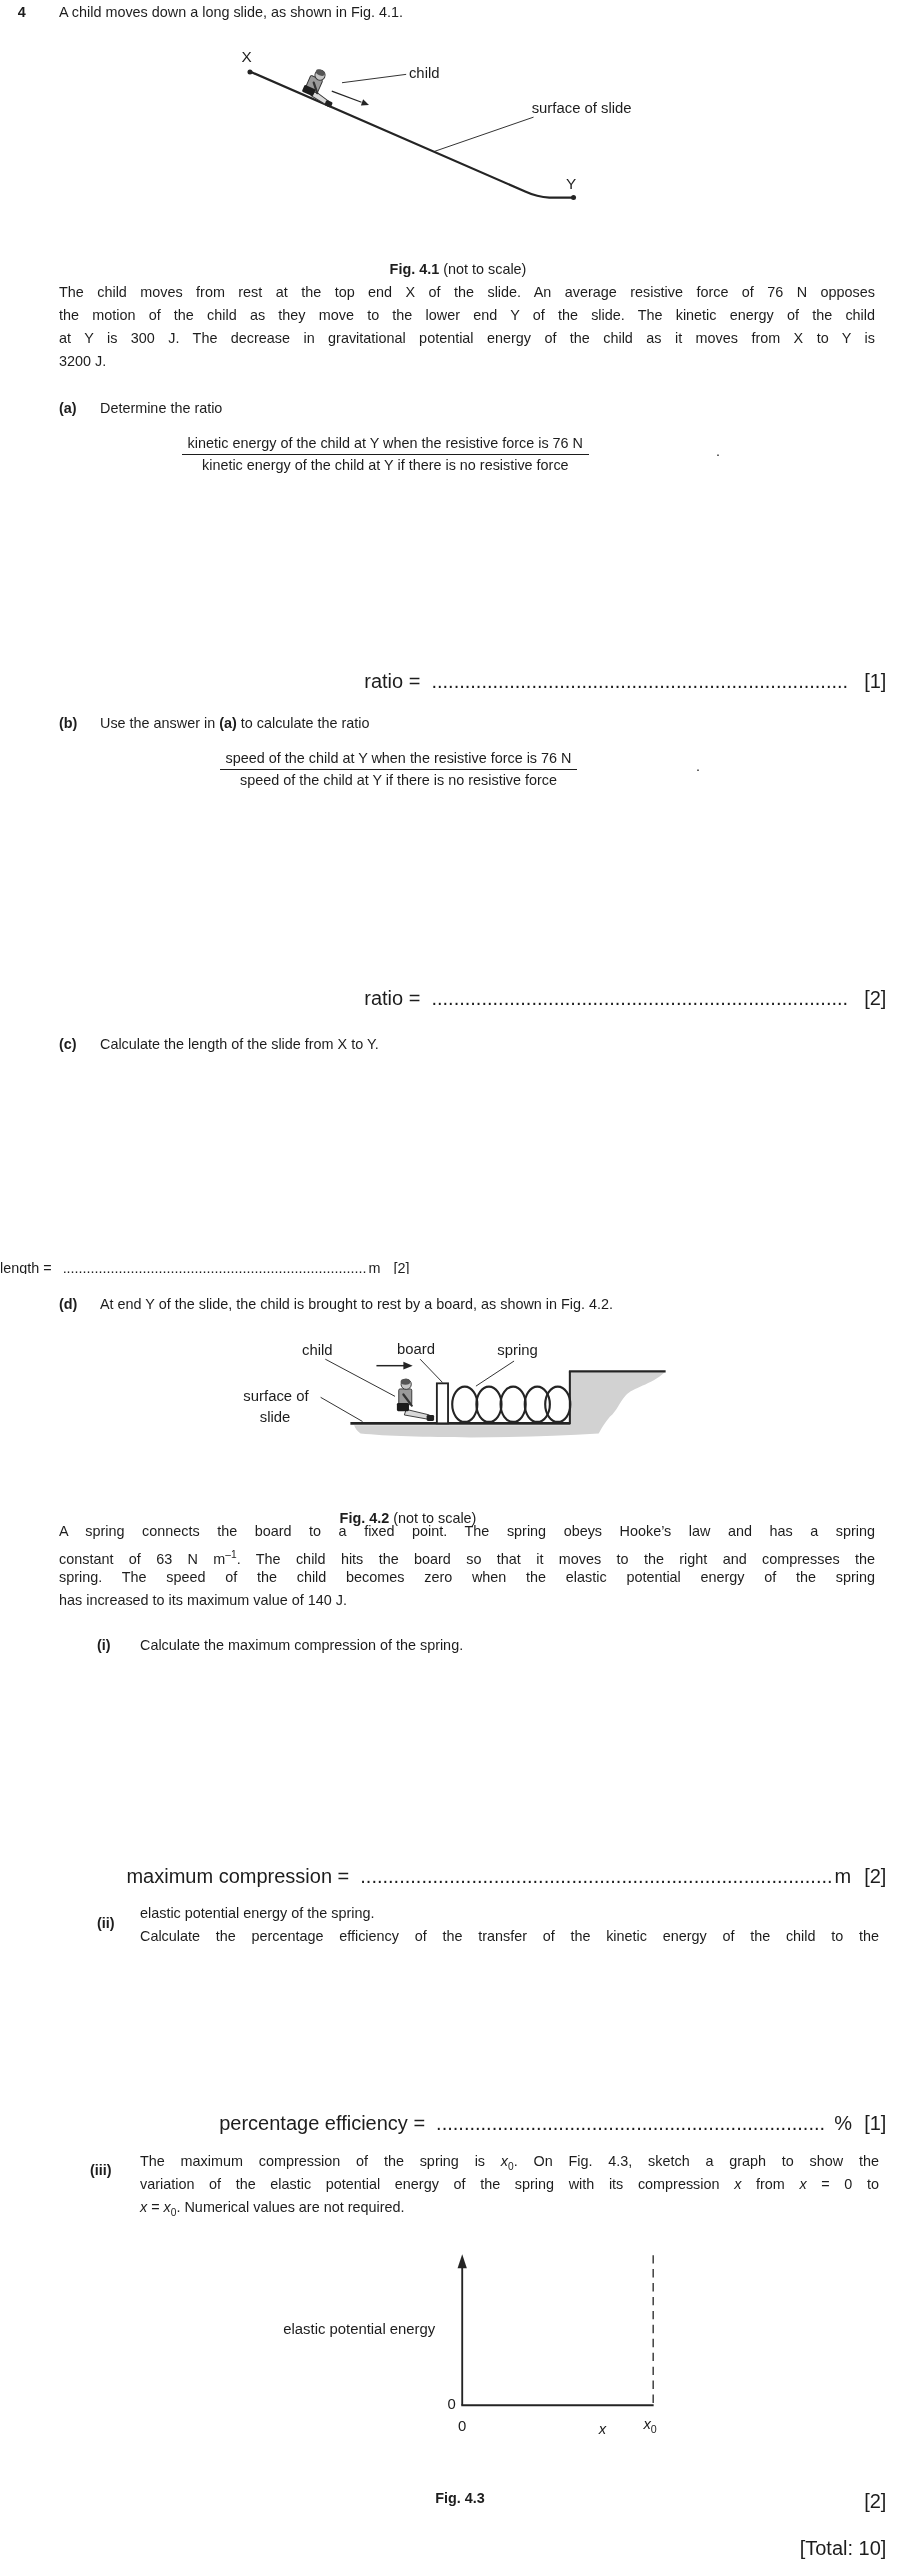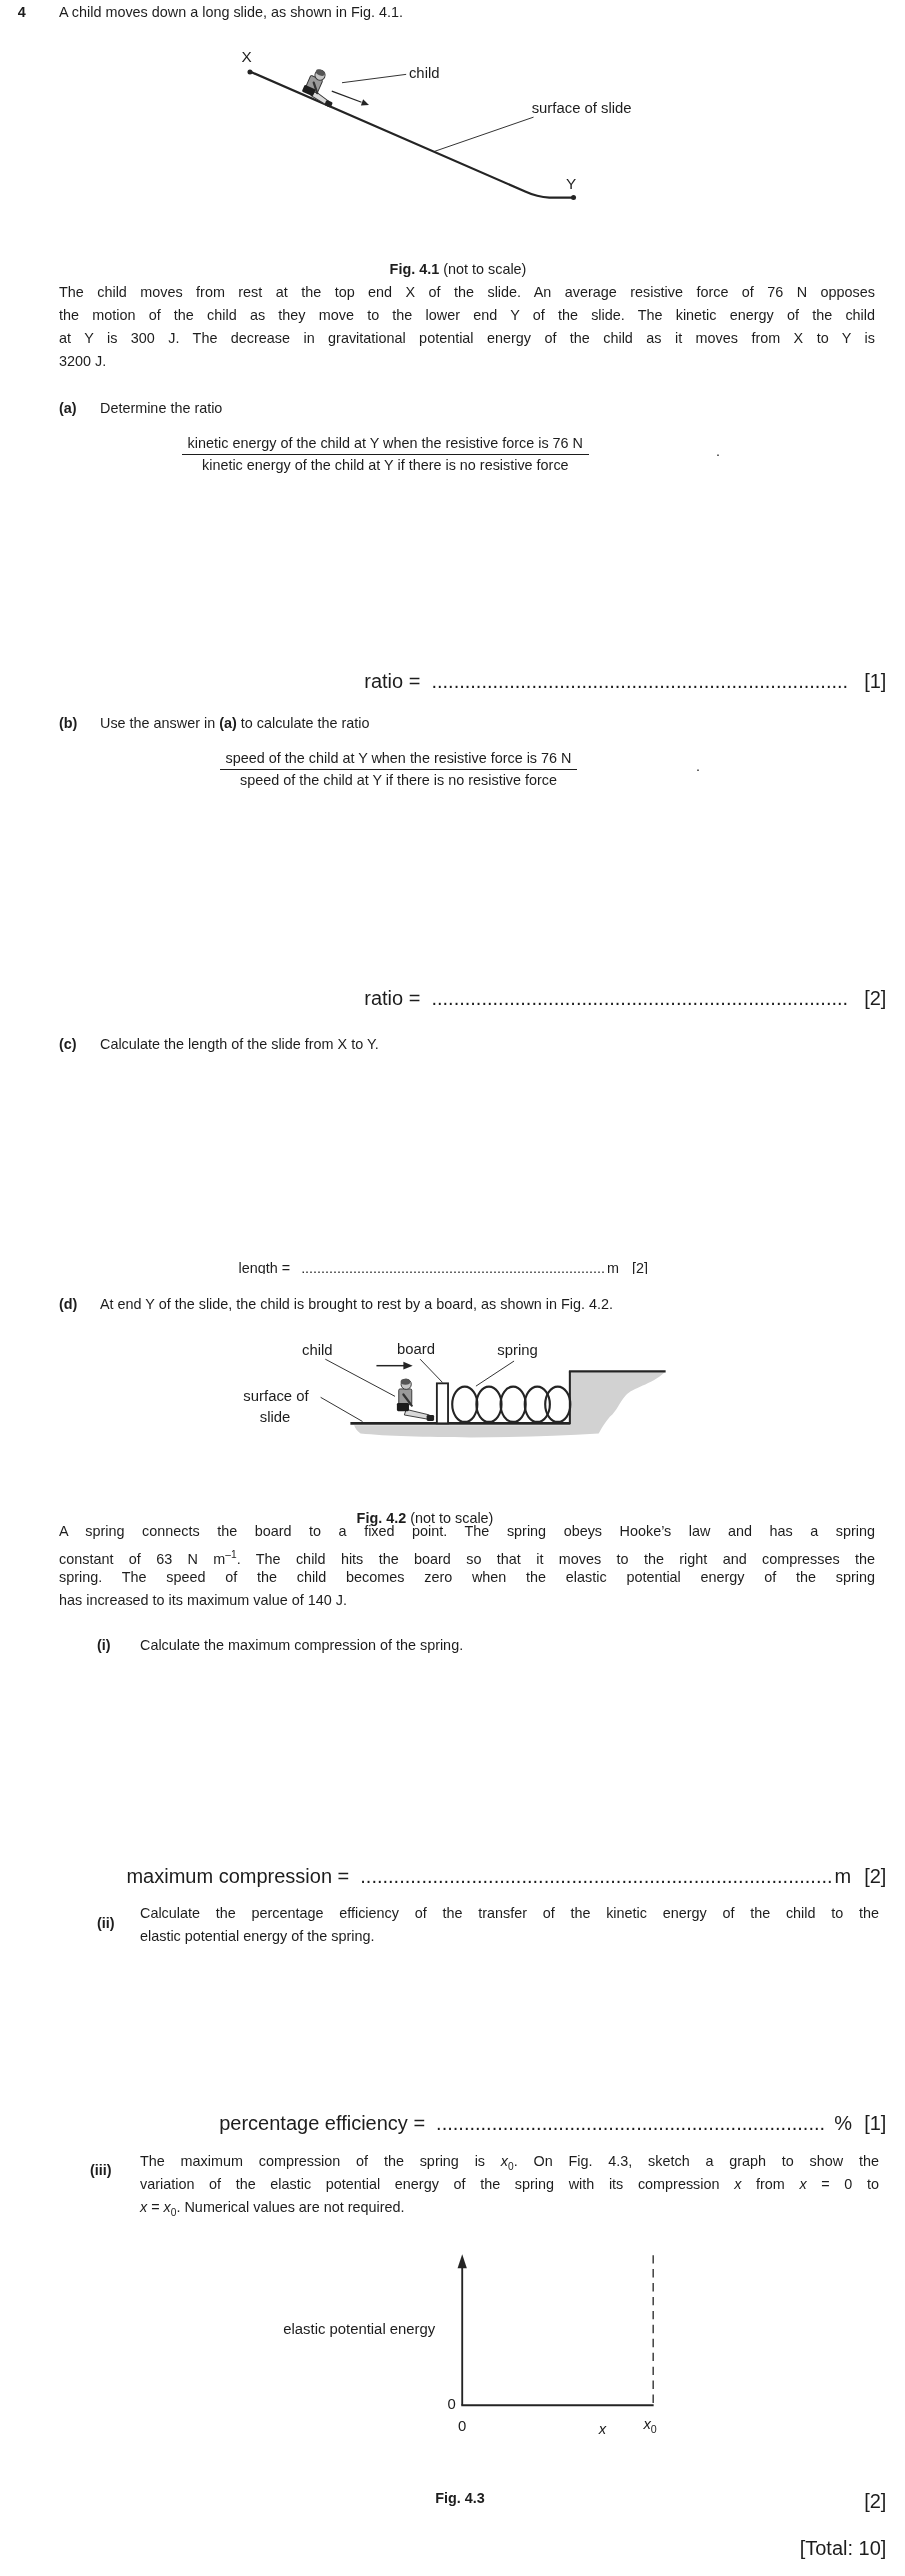--- a/index.html
+++ b/index.html
@@ -19,21 +19,21 @@
   .hbody{position:absolute;font-size:14.4px;line-height:19.5px;white-space:pre;}
   .frac{position:absolute;display:flex;flex-direction:column;align-items:center;
         font-size:14.4px;line-height:19.5px;}
   .frac-num{border-bottom:1.4px solid #1d1d1d;padding:0 5.6px 0.9px;white-space:pre;}
   .frac-den{padding-top:0.9px;white-space:pre;}
   .frac-dot{position:absolute;font-size:14.4px;}
   .ansline{position:absolute;right:18.6px;font-size:20px;line-height:19.5px;white-space:pre;}
   .sp{display:inline-block;height:0.9px;}
   .caption{position:absolute;font-size:14.4px;white-space:pre;transform:translateX(-50%);margin-top:35px;}
   .clipwrap{position:absolute;left:0;right:18.6px;height:15px;overflow:hidden;}
-  .clipinner{position:absolute;top:0;right:0;width:100%;text-align:center;
+  .clipinner{position:absolute;top:0;right:0;width:100%;text-align:left;
              font-size:14.4px;line-height:19.5px;white-space:pre;}
   svg text{font-family:"Liberation Sans",sans-serif;fill:#1d1d1d;}
 </style>
 </head>
 <body>
 
 <div id="page">
 
   <div class="hmark" style="left:17.7px;top:2.8px;">4</div>
   <div class="hbody" style="left:59px;top:2.8px;">A child moves down a long slide, as shown in Fig. 4.1.</div>
@@ -153,38 +153,38 @@
     <line x1="553" y1="1463" x2="512" y2="1490" stroke="#242424" stroke-width="1"></line>
     <line x1="345" y1="1502" x2="390" y2="1528" stroke="#242424" stroke-width="1"></line>
 
     <text x="325" y="1456" font-size="16">child</text>
     <text x="427" y="1455" font-size="16">board</text>
     <text x="535" y="1457" font-size="16">spring</text>
     <text x="297" y="1506" font-size="16" text-anchor="middle">surface of</text>
     <text x="296" y="1529" font-size="16" text-anchor="middle">slide</text>
   </svg>
 
-  <div class="caption" style="left:425px;top:1475px;"><span class="b">Fig. 4.2</span><span> (not to scale)</span></div>
+  <div class="caption" style="left:408px;top:1475px;"><span class="b">Fig. 4.2</span><span> (not to scale)</span></div>
 
   <div class="para" style="left:59px;top:1520px;width:816px;">
     <div class="pl">A spring connects the board to a fixed point. The spring obeys Hooke’s law and has a spring</div>
     <div class="pl"><span>constant of 63 N m</span><sup>–1</sup><span>. The child hits the board so that it moves to the right and compresses the</span></div>
     <div class="pl">spring. The speed of the child becomes zero when the elastic potential energy of the spring</div>
     <div class="pl end">has increased to its maximum value of 140 J.</div>
   </div>
 
   <div class="hmark" style="left:97px;top:1636px;">(i)</div>
   <div class="hbody" style="left:140px;top:1636px;text-align:right;">Calculate the maximum compression of the spring.</div>
 
   <div class="ansline" style="top:1867px;margin-left:12px;"><span>maximum compression =</span><span class="sp" style="width:11px;"></span><span>.....................................................................................</span><span class="sp" style="width:1.9px;"></span><span>m</span><span class="sp" style="width:13px;"></span><span>[2]</span></div>
 
   <div class="hmark" style="left:97px;top:1914px;">(ii)</div>
   <div class="para" style="left:140px;top:1902px;width:739px;">
+    <div class="pl end">elastic potential energy of the spring.</div>
     <div class="pl">Calculate the percentage efficiency of the transfer of the kinetic energy of the child to the</div>
-    <div class="pl end">elastic potential energy of the spring.</div>
   </div>
 
   <div class="ansline" style="top:2114px;"><span>percentage efficiency =</span><span class="sp" style="width:11px;"></span><span>......................................................................</span><span class="sp" style="width:9.3px;"></span><span>%</span><span class="sp" style="width:12px;"></span><span>[1]</span></div>
 
   <div class="hmark" style="left:90px;top:2161px;text-align:right;">(iii)</div>
   <div class="para" style="left:140px;top:2150px;width:739px;">
     <div class="pl"><span>The maximum compression of the spring is </span><span class="it">x</span><sub>0</sub><span>. On Fig. 4.3, sketch a graph to show the</span></div>
     <div class="pl"><span>variation of the elastic potential energy of the spring with its compression </span><span class="it">x</span><span> from </span><span class="it">x</span><span> = 0 to</span></div>
     <div class="pl end"><span class="it">x</span><span> = </span><span class="it">x</span><sub>0</sub><span>. Numerical values are not required.</span></div>
   </div>

